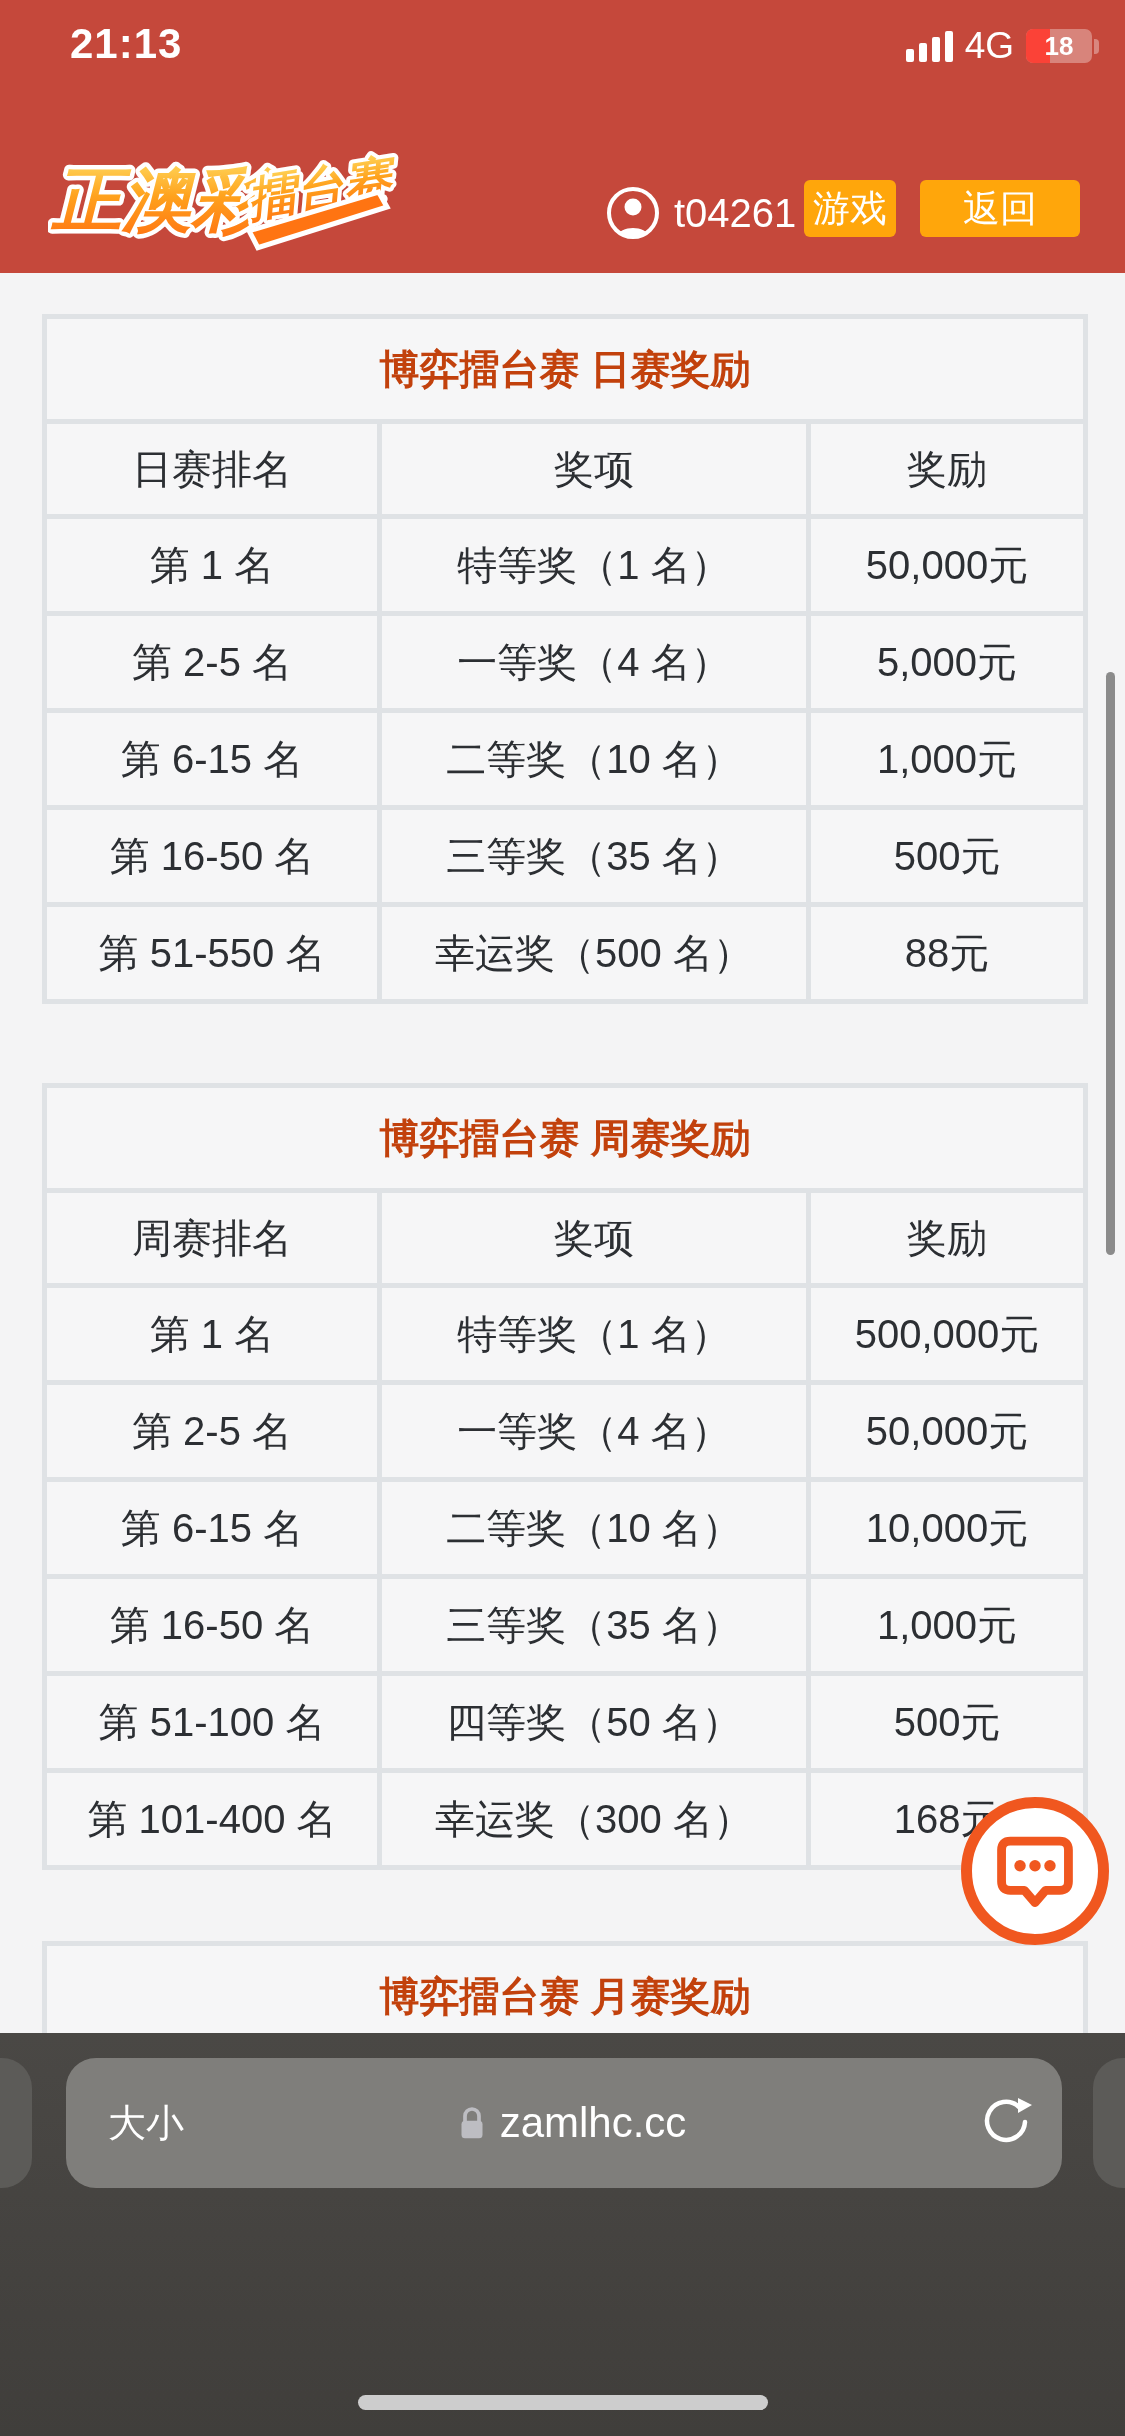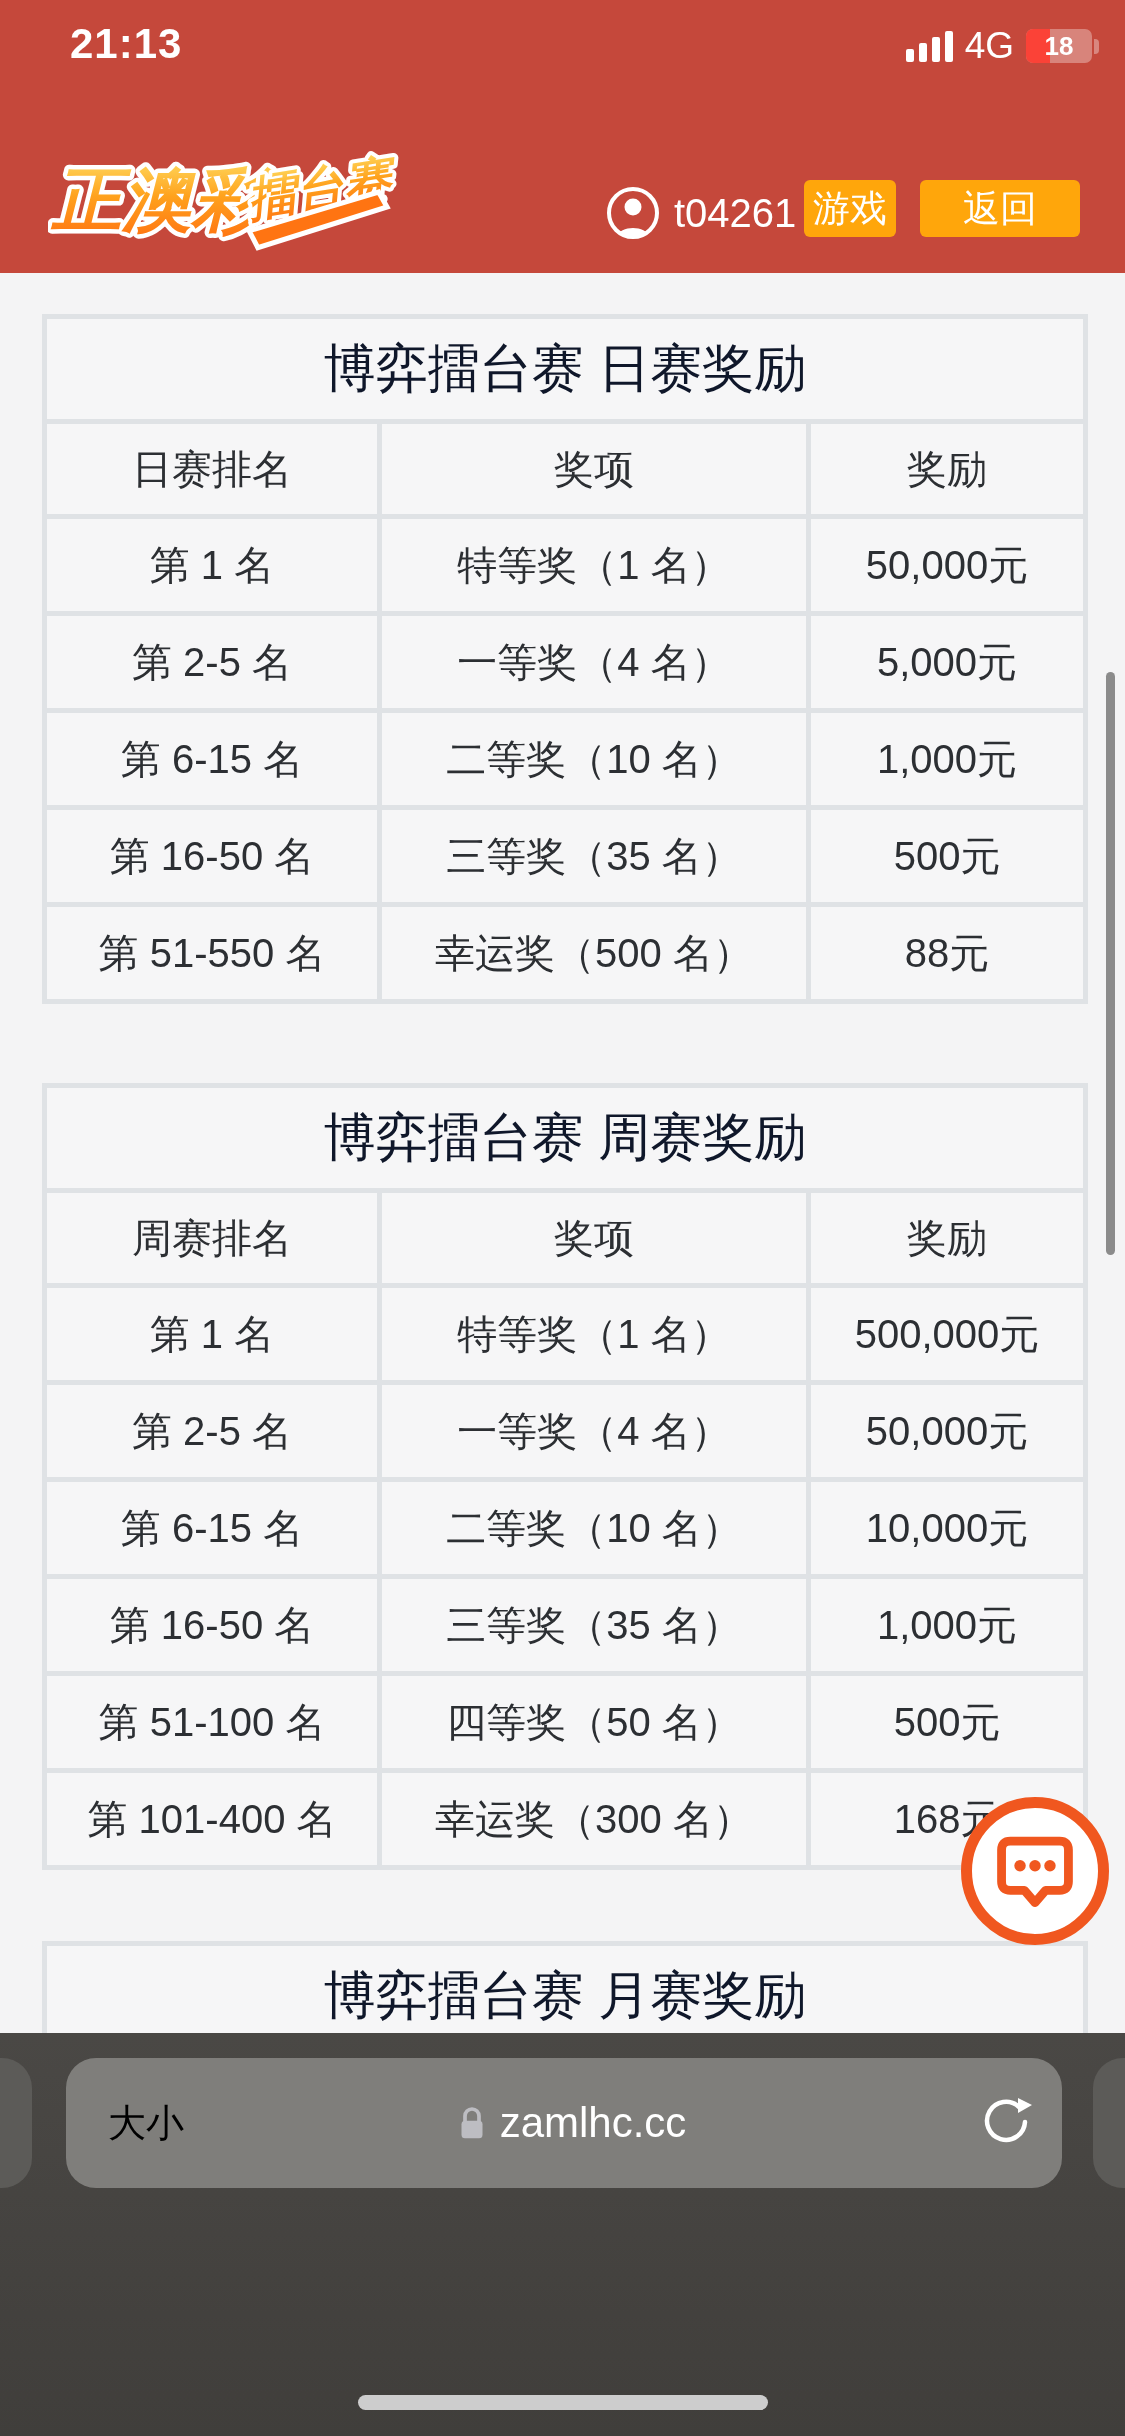--- a/index.html
+++ b/index.html
@@ -27,39 +27,39 @@
   .hbtn{position:absolute;top:180px;height:57px;border:none;border-radius:6px;background:#FFA60B;
         color:#fff;font-size:37px;font-family:inherit;display:flex;align-items:center;justify-content:center;cursor:pointer;}
   .btn-game{left:804px;width:92px;}
   .btn-back{left:920px;width:160px;}
 
   
   .table-wrap{position:absolute;left:42px;width:1041px;}
   table.rtable{border-collapse:separate;border-spacing:5px;background:#DFE2E5;table-layout:fixed;width:1041px;}
   table.rtable td{background:#F6F6F7;text-align:center;vertical-align:middle;color:#2C2F33;
                   font-size:40px;overflow:hidden;}
-  tr.t-title td{height:98px;font-size:52px;font-weight:400;color:#0f172a;}
+  tr.t-title td{height:98px;font-size:40px;font-weight:700;color:#c2410c;}
   tr.t-head td{height:88px;}
   tr.t-row td{height:90px;}
 
   .scrollbar{position:absolute;left:1106px;top:672px;width:9px;height:583px;border-radius:5px;background:#8B8B8B;}
 
   
   .chat-fab{position:absolute;left:961px;top:1797px;width:148px;height:148px;border-radius:50%;
             background:#fff;border:11px solid #F0571F;box-sizing:border-box;display:flex;align-items:center;
             justify-content:center;padding:0;cursor:pointer;z-index:5;}
 
   
   .safari{position:absolute;left:0;top:2033px;width:1125px;height:403px;
           background:linear-gradient(#4A4845,#403E3B);z-index:10;}
   .tab-edge{position:absolute;top:25px;height:130px;width:70px;border-radius:30px;background:#5C5B58;}
   .tab-edge.left{left:-38px;}
   .tab-edge.right{left:1093px;}
   .url-pill{position:absolute;left:66px;top:25px;width:996px;height:130px;border-radius:30px;background:#7F7E7B;}
-  .aa{position:absolute;left:42px;top:0;height:130px;display:flex;align-items:center;color:#000000;font-size:38px;}
+  .aa{position:absolute;left:42px;top:0;height:130px;display:flex;align-items:center;color:#ffffff;font-size:38px;}
   .url-center{position:absolute;left:0;top:0;width:100%;height:130px;display:flex;align-items:center;justify-content:center;gap:14px;padding-left:8px;}
   .url-center span{color:#fff;font-size:42px;}
   .reload{position:absolute;right:30px;top:36px;}
   .home-indicator{position:absolute;left:358px;top:362px;width:410px;height:15px;border-radius:8px;background:#CDCDCD;}
 </style>
 </head>
 <body>
 
 <div class="screen">
 

